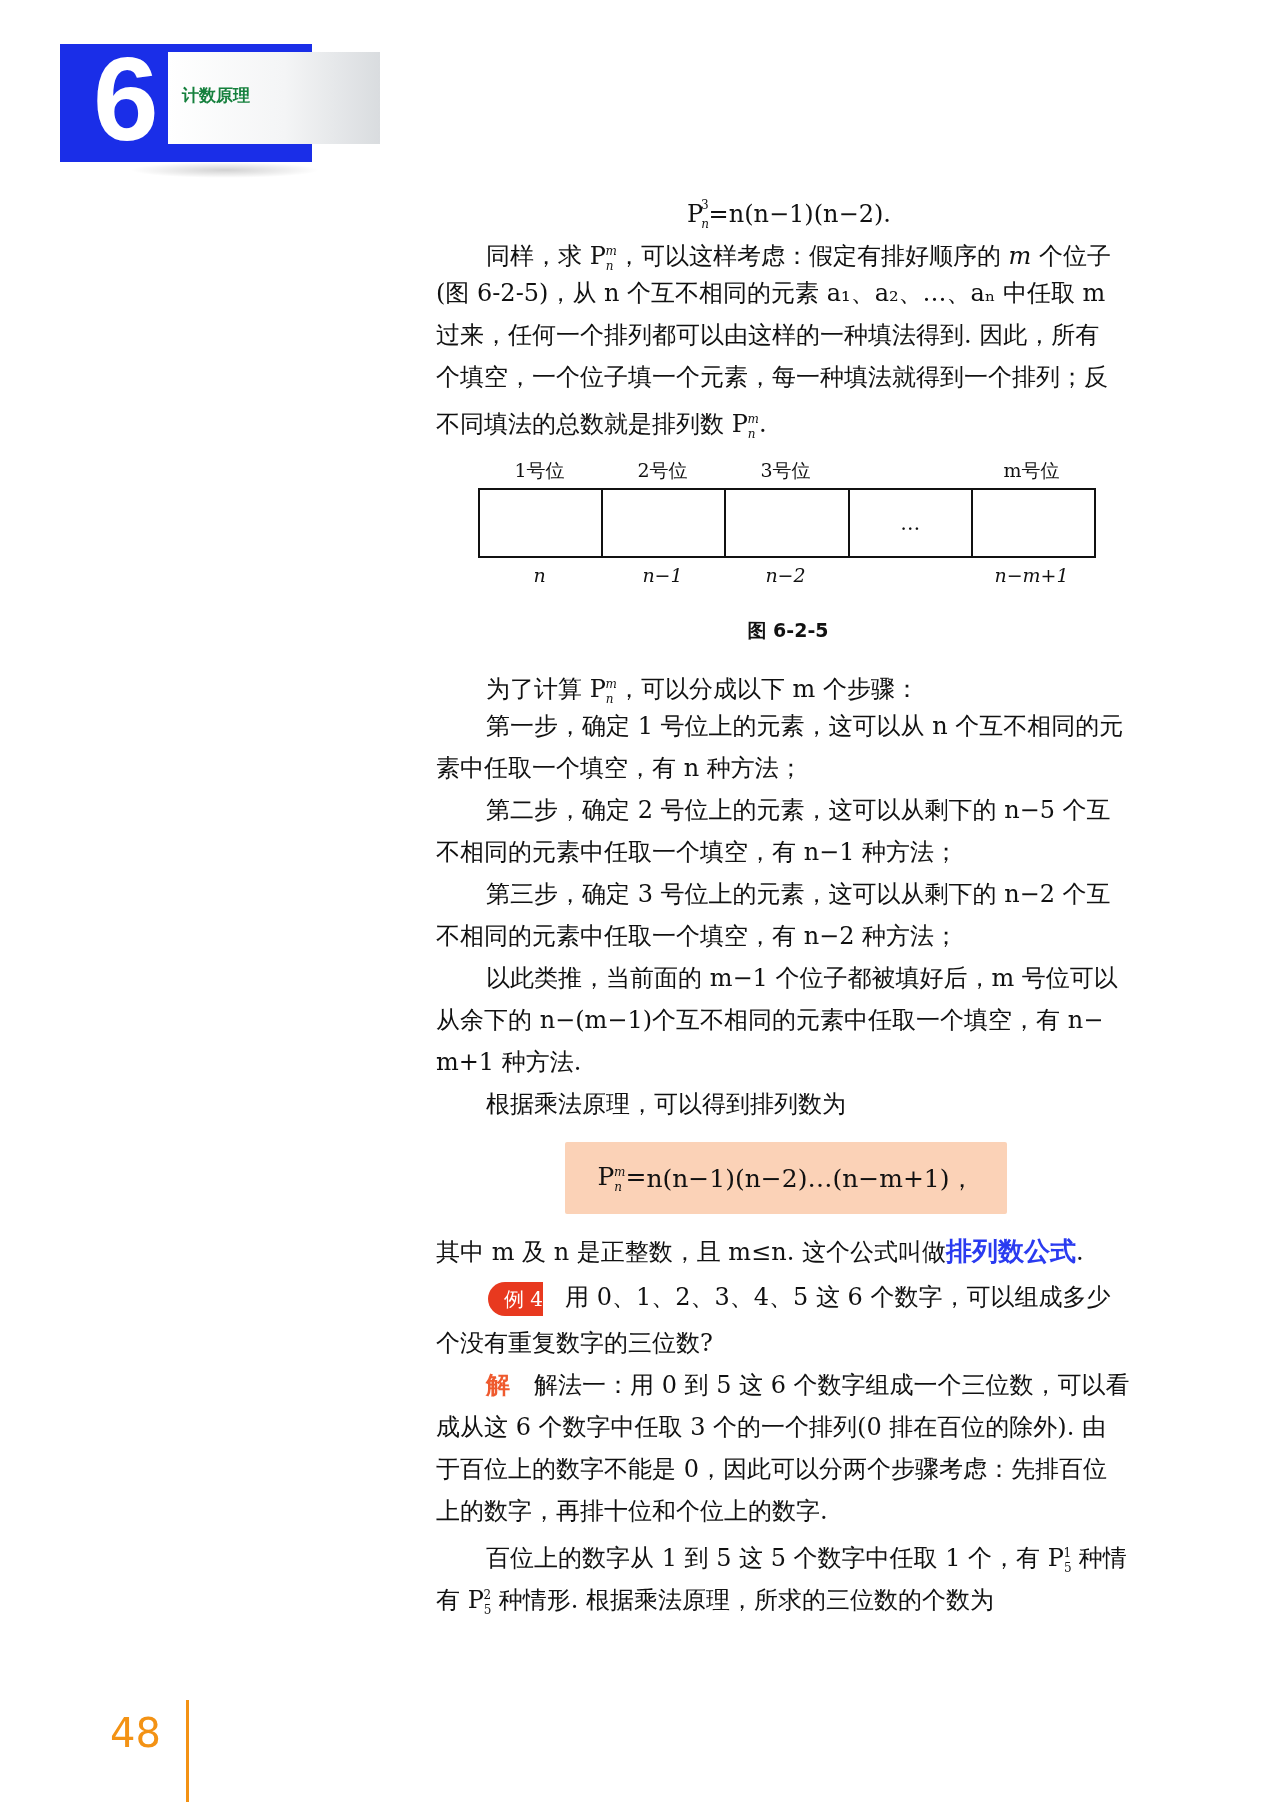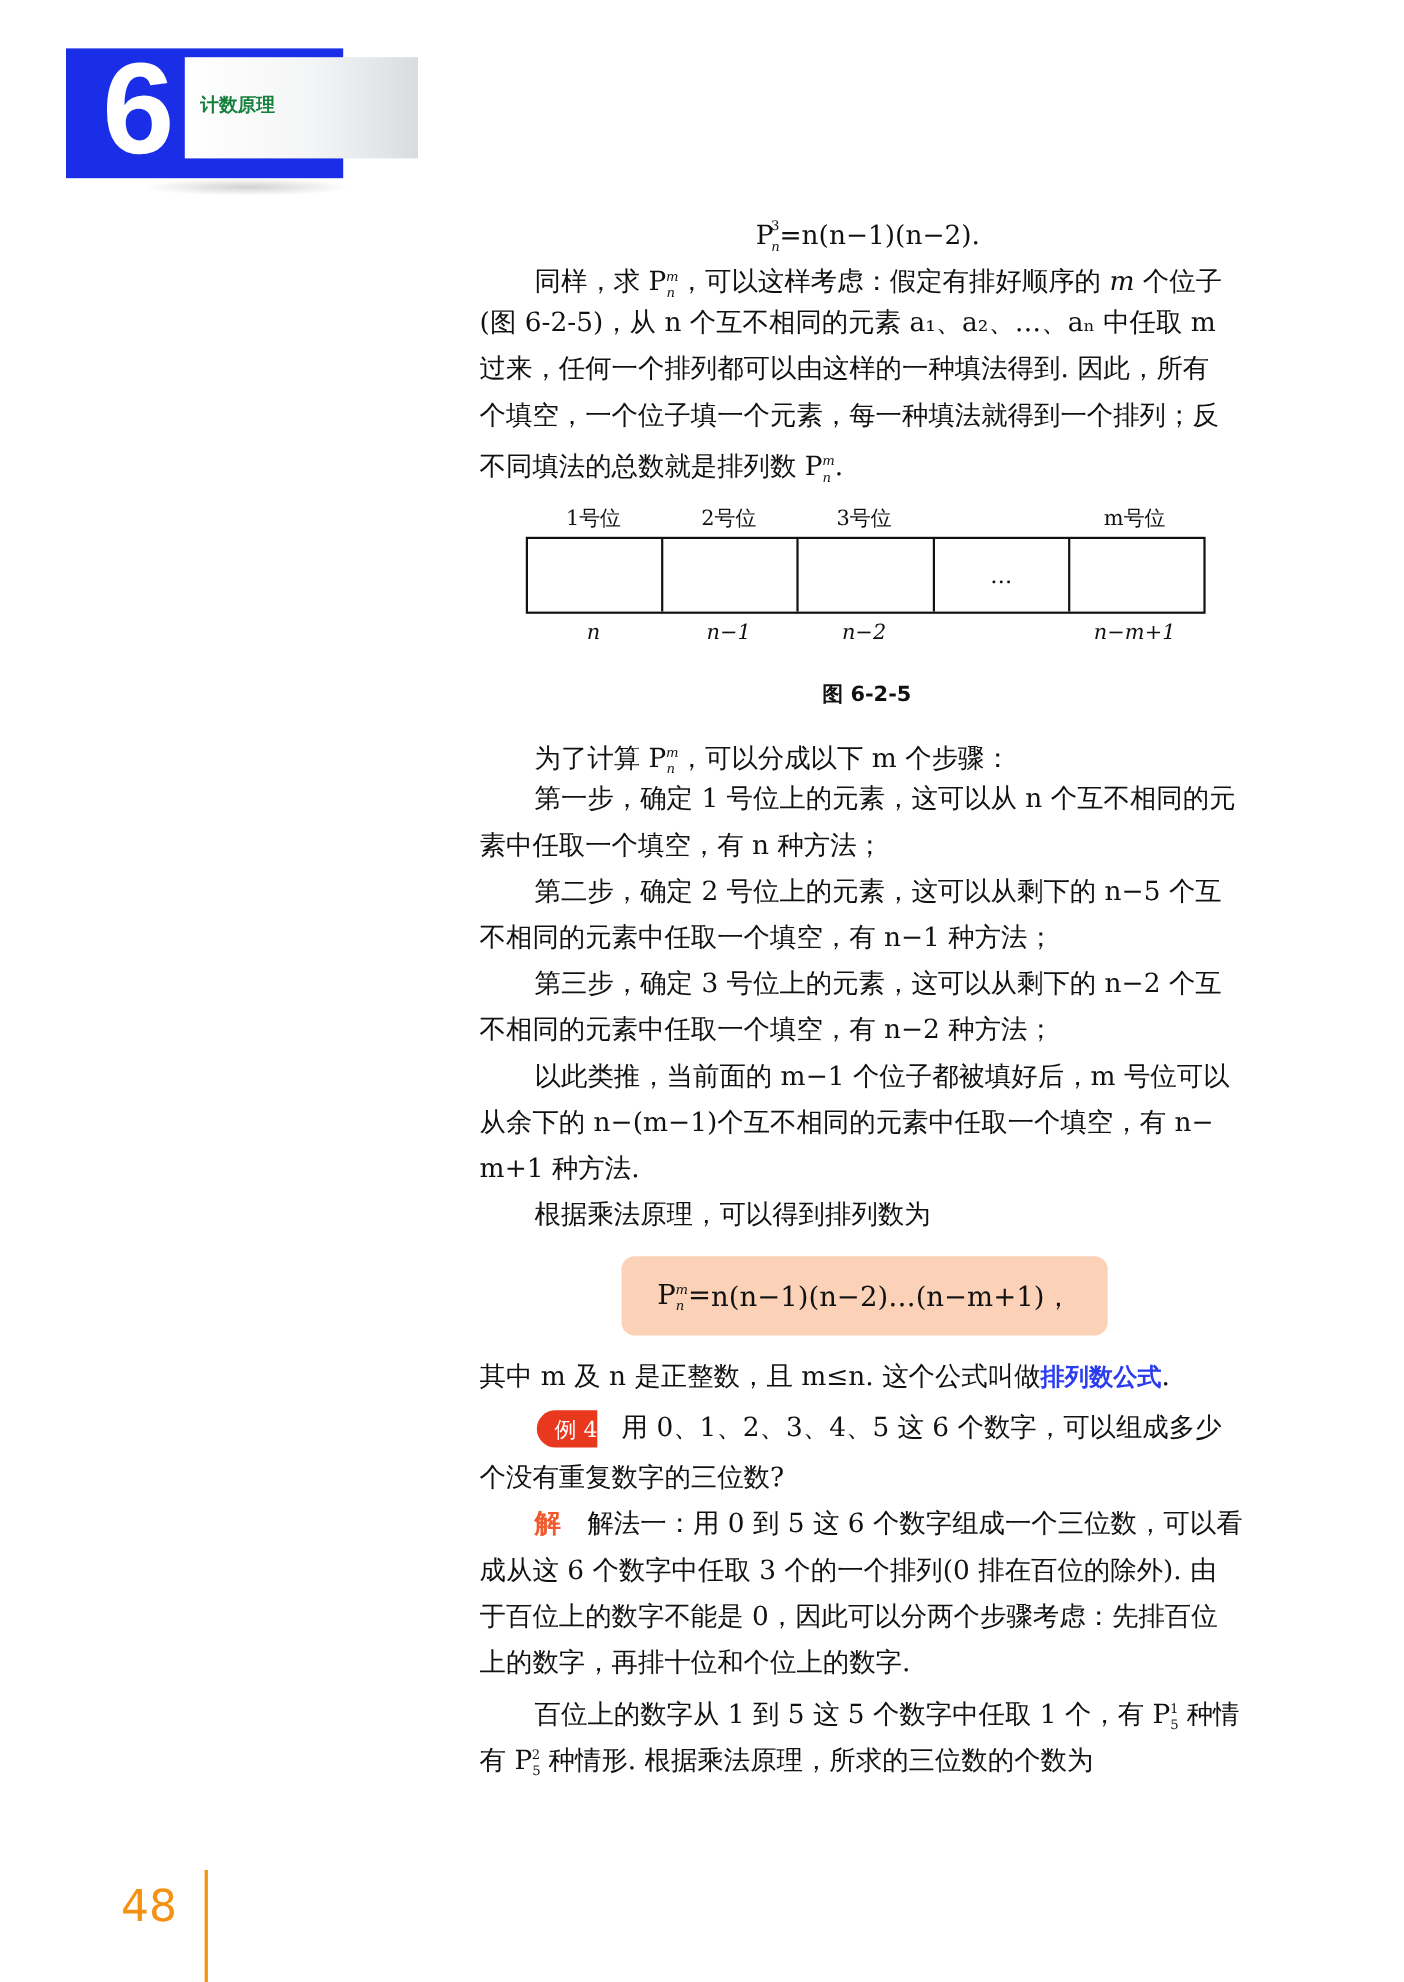--- a/index.html
+++ b/index.html
@@ -26,22 +26,22 @@
   .diag-labels{display:flex;height:30px;font-size:19px;}
   .diag-labels span{width:123px;text-align:center;}
   .cells{display:flex;border:2px solid #111;height:66px;width:614px;}
   .cell{flex:1;border-right:2px solid #111;display:flex;align-items:center;justify-content:center;font-size:20px;}
   .cell:last-child{border-right:none;}
   .diag-bottom{display:flex;height:34px;font-size:19px;margin-top:6px;}
   .diag-bottom span{width:123px;text-align:center;}
   .caption{position:absolute;left:0;width:620px;top:160px;text-align:center;font-weight:bold;font-size:19px;font-family:"DejaVu Sans",sans-serif;}
 
   .formula-box{position:absolute;left:565px;top:1142px;width:442px;height:72px;background:#fbd2b7;
-       border-radius:12px;display:flex;align-items:center;justify-content:center;font-size:25px;}
-  .blue-term{color:#2a3bf0;font-weight:bold;font-family:"DejaVu Sans",sans-serif;font-size:22px;}
+       border-radius:2px;display:flex;align-items:center;justify-content:center;font-size:25px;}
+  .blue-term{color:#2a3bf0;font-weight:bold;font-family:"DejaVu Sans",sans-serif;font-size:26px;}
   .example-badge{display:inline-block;background:#e8391f;color:#fff;border-radius:18px 0 0 18px;
        padding:0 0 0 16px;height:34px;line-height:34px;font-size:20px;margin-right:22px;vertical-align:middle;}
   .solve{color:#ef5a2e;font-weight:bold;margin-right:24px;}
 
   .page-number{position:absolute;left:110px;top:1710px;font-family:"DejaVu Sans",sans-serif;
        font-size:40px;color:#f39214;}
   .page-rule{position:absolute;left:186px;top:1700px;width:3px;height:102px;background:#f39214;}
 </style>
 </head>
 <body>

